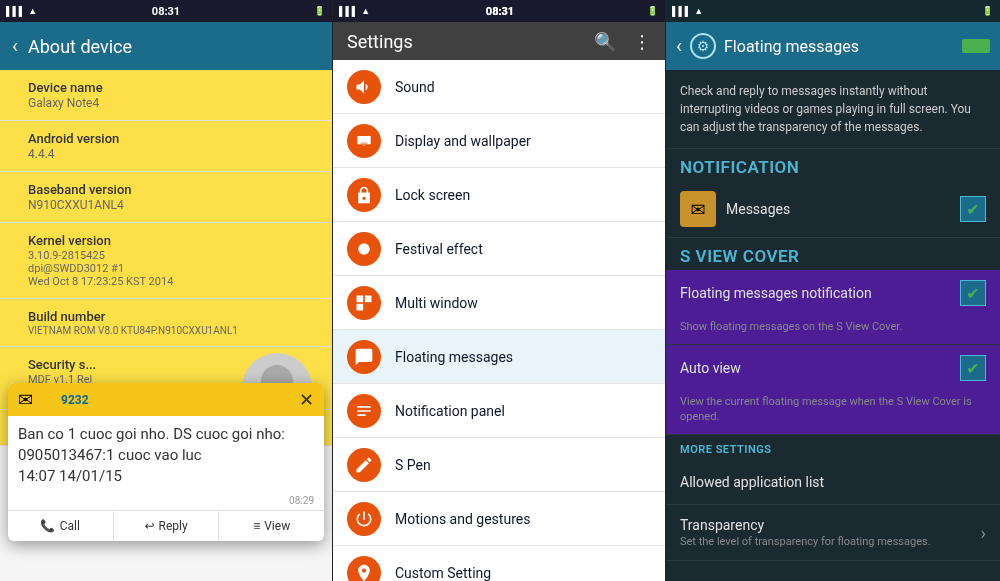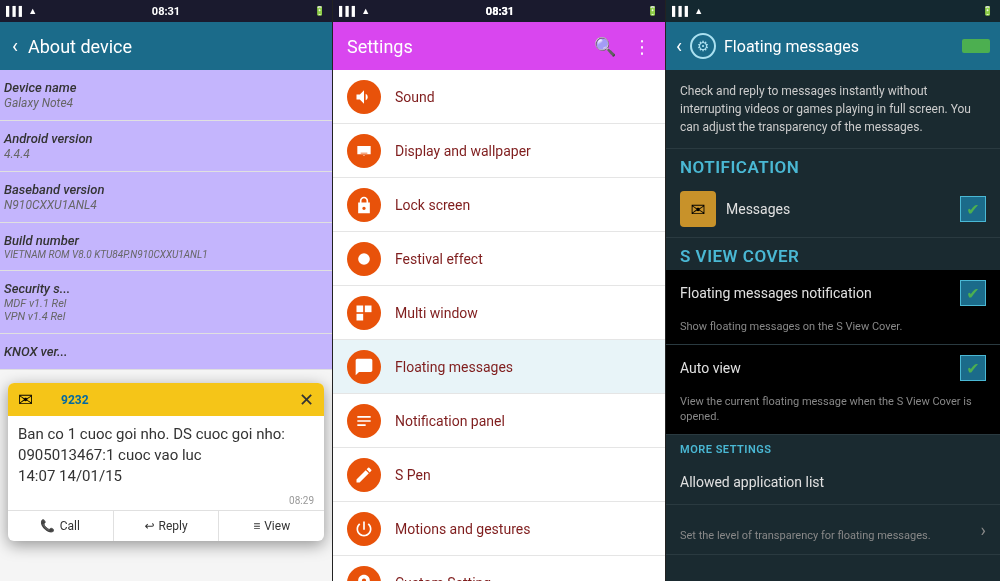--- a/index.html
+++ b/index.html
@@ -70,24 +70,23 @@
     }
 
     .p1-content {
       background: #f5f5f5;
       flex: 1;
       overflow: hidden;
       position: relative;
     }
 
     .info-row {
-      padding: 10px 4px;
+      padding: 10px 28px;
       border-bottom: 1px solid #e0e0e0;
-      background: #c4b5fd;
-      font-style: italic;
+      background: #fde047;
     }
     .info-row .label {
       font-size: 13px;
       color: #333;
       font-weight: 500;
     }
     .info-row .value {
       font-size: 12px;
       color: #666;
       margin-top: 1px;
@@ -172,22 +171,22 @@
     
     .panel2 {
       width: 333px;
       height: 581px;
       display: flex;
       flex-direction: column;
       border-right: 1px solid #222;
     }
 
     .p2-header {
-      height: 48px;
-      background: #d946ef;
+      height: 38px;
+      background: #404040;
       display: flex;
       align-items: center;
       padding: 0 14px;
       justify-content: space-between;
       flex-shrink: 0;
     }
     .p2-header .title {
       color: #fff;
       font-size: 18px;
       font-weight: 400;
@@ -230,21 +229,21 @@
       justify-content: center;
       flex-shrink: 0;
     }
     .settings-icon svg {
       width: 20px;
       height: 20px;
       fill: #fff;
     }
     .settings-item-label {
       font-size: 14px;
-      color: #7f1d1d;
+      color: #0f172a;
     }
 
     
     .panel3 {
       width: 334px;
       height: 581px;
       display: flex;
       flex-direction: column;
       background: #1a2a30;
     }
@@ -344,21 +343,21 @@
       color: #4caf50;
       font-size: 16px;
       flex-shrink: 0;
     }
 
     .p3-item-multi {
       display: flex;
       flex-direction: column;
       padding: 10px 14px;
       border-bottom: 1px solid #2a3a40;
-      background: #000000;
+      background: #4c1d95;
     }
     .p3-item-multi .row {
       display: flex;
       align-items: center;
       gap: 10px;
     }
     .p3-item-multi .sub-text {
       font-size: 11px;
       color: #888;
       margin-top: 14px;
@@ -399,21 +398,21 @@
       background: #1a2a30;
     }
     .p3-nav-item .label {
       flex: 1;
       font-size: 14px;
       color: #e0e0e0;
     }
     .p3-nav-item .sub-text {
       font-size: 11px;
       color: #888;
-      margin-top: 12px;
+      margin-top: 2px;
     }
     .p3-nav-item .label-block {
       flex: 1;
     }
     .p3-nav-item .chevron {
       color: #888;
       font-size: 18px;
     }
   </style>
 </head>
@@ -442,20 +441,35 @@
       <div class="label">Device name</div>
       <div class="value">Galaxy Note4</div>
     </div>
     <div class="info-row">
       <div class="label">Android version</div>
       <div class="value">4.4.4</div>
     </div>
     <div class="info-row">
       <div class="label">Baseband version</div>
       <div class="value">N910CXXU1ANL4</div>
+    </div>
+    <div class="info-row" style="position:relative;">
+      <div class="label">Kernel version</div>
+      <div class="value" style="white-space:pre-line; font-size:11px;">3.10.9-2815425
+dpi@SWDD3012 #1
+Wed Oct 8 17:23:25 KST 2014</div>
+
+      <div class="avatar-container">
+        <div class="avatar">
+          <svg viewBox="0 0 70 70" width="70" height="70">
+            <circle cx="35" cy="28" r="16" fill="#aaa"></circle>
+            <ellipse cx="35" cy="68" rx="26" ry="20" fill="#aaa"></ellipse>
+          </svg>
+        </div>
+      </div>
     </div>
     <div class="info-row">
       <div class="label">Build number</div>
       <div class="value" style="font-size:10px;">VIETNAM ROM V8.0 KTU84P.N910CXXU1ANL1</div>
     </div>
     <div class="info-row">
       <div class="label">Security s...</div>
       <div class="value" style="white-space:pre-line; font-size:11px;">MDF v1.1 Rel
 VPN v1.4 Rel</div>
     </div>
@@ -661,17 +675,18 @@
   </div>
 
   <div class="p3-more-section">MORE SETTINGS</div>
 
   <div class="p3-simple-item">
     <div class="label">Allowed application list</div>
   </div>
 
   <div class="p3-nav-item">
     <div class="label-block">
+      <div class="label">Transparency</div>
       <div class="sub-text">Set the level of transparency for floating messages.</div>
     </div>
     <span class="chevron">›</span>
   </div>
 </div>
 
 </body></html>

